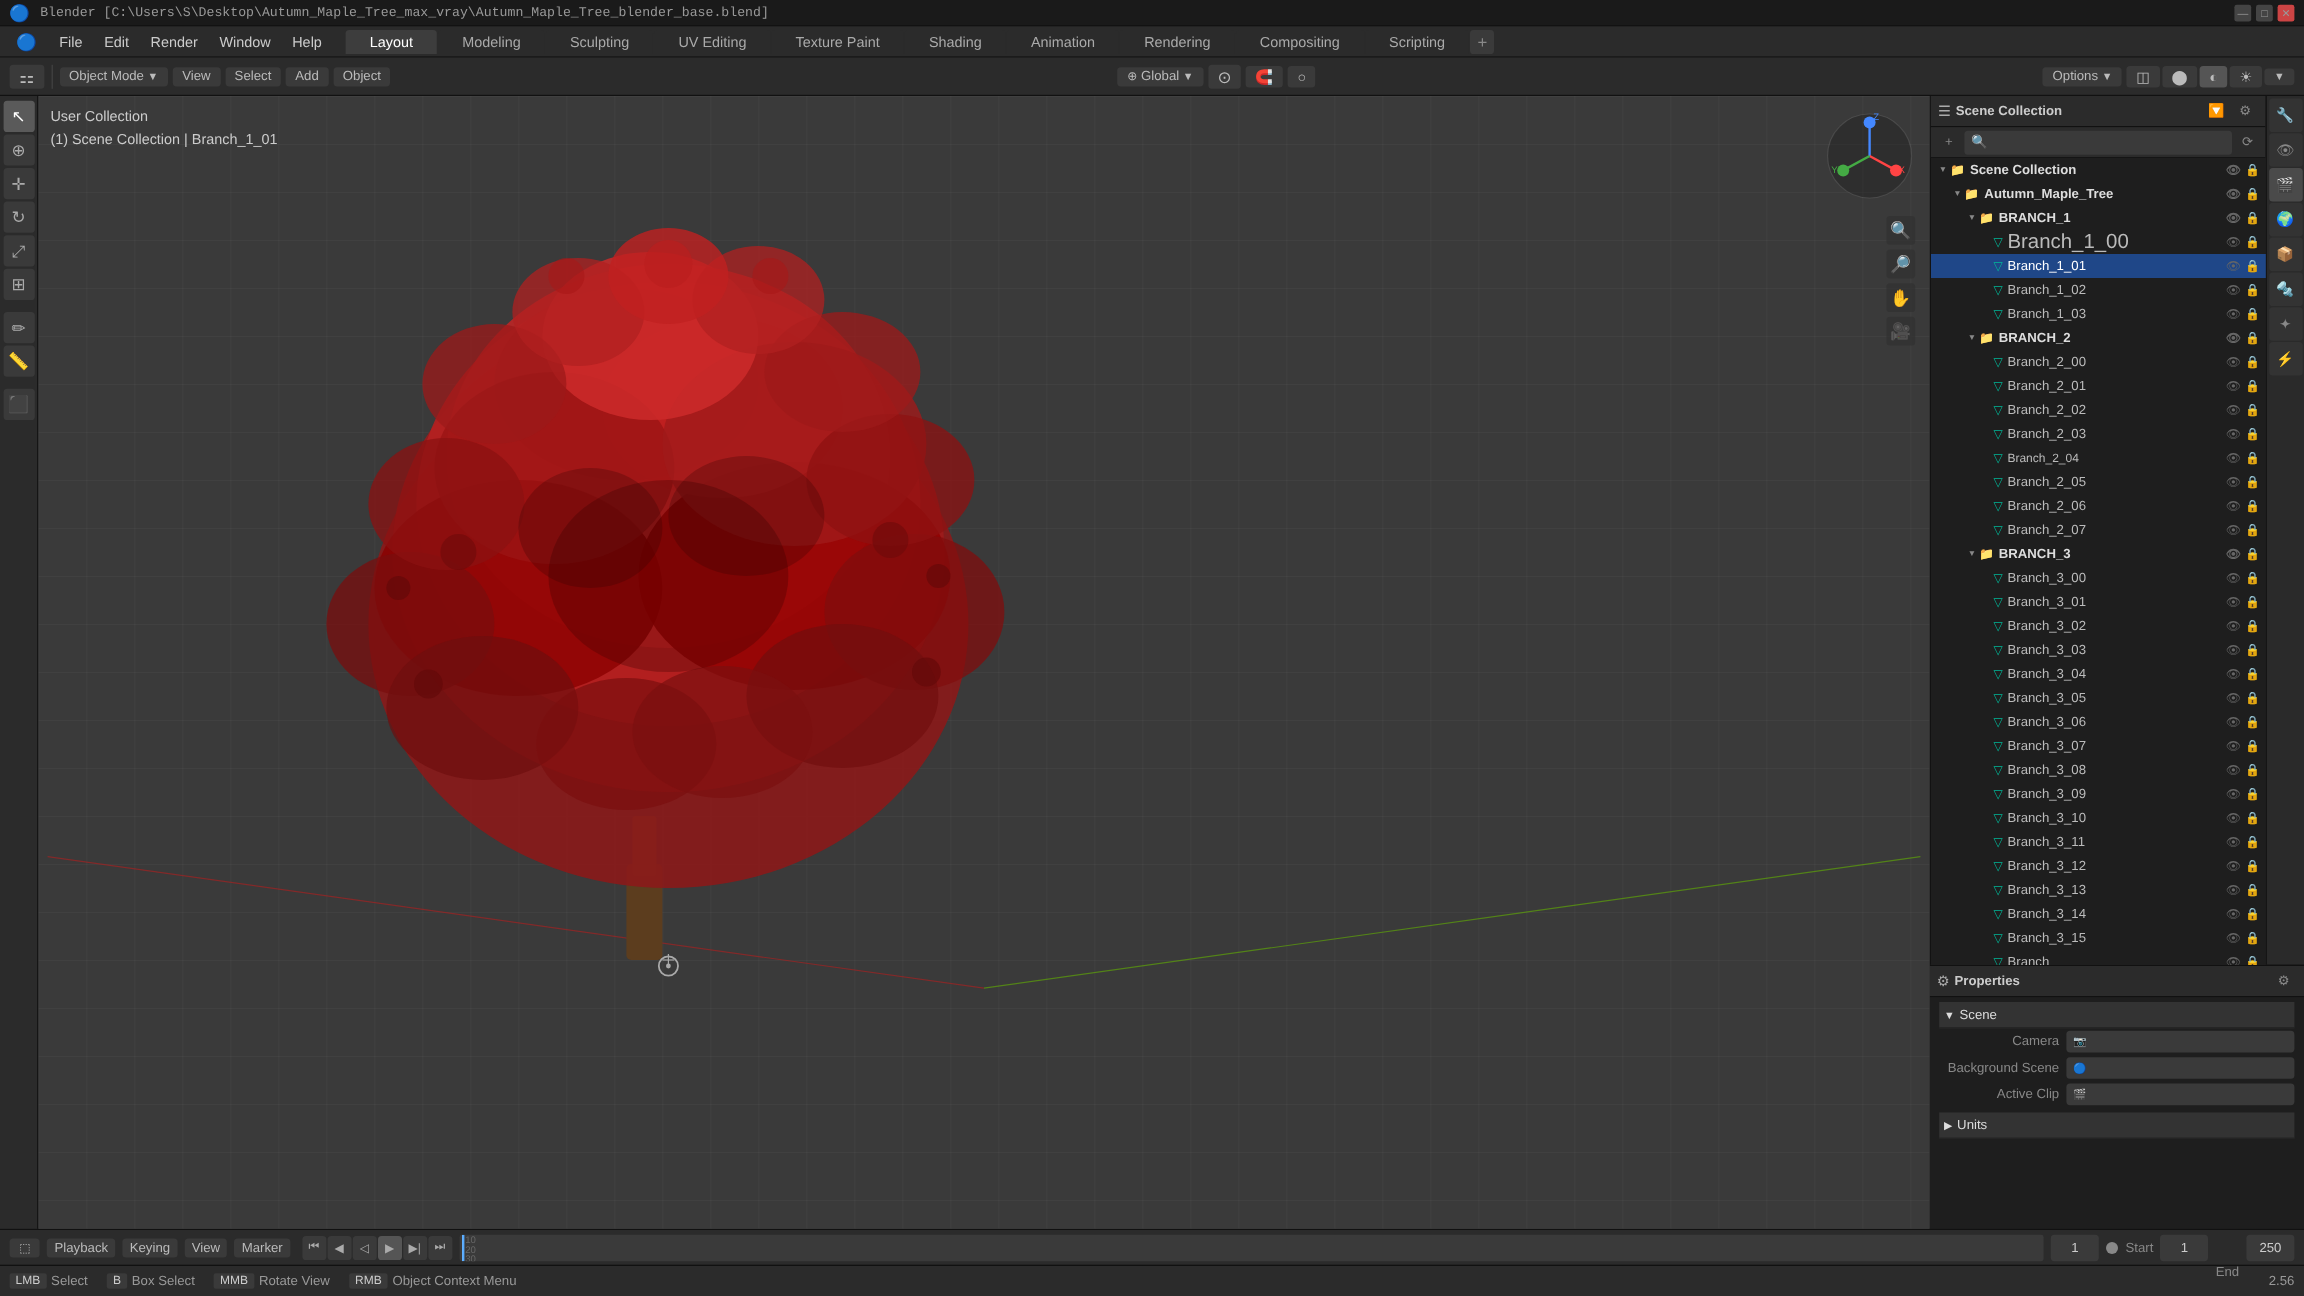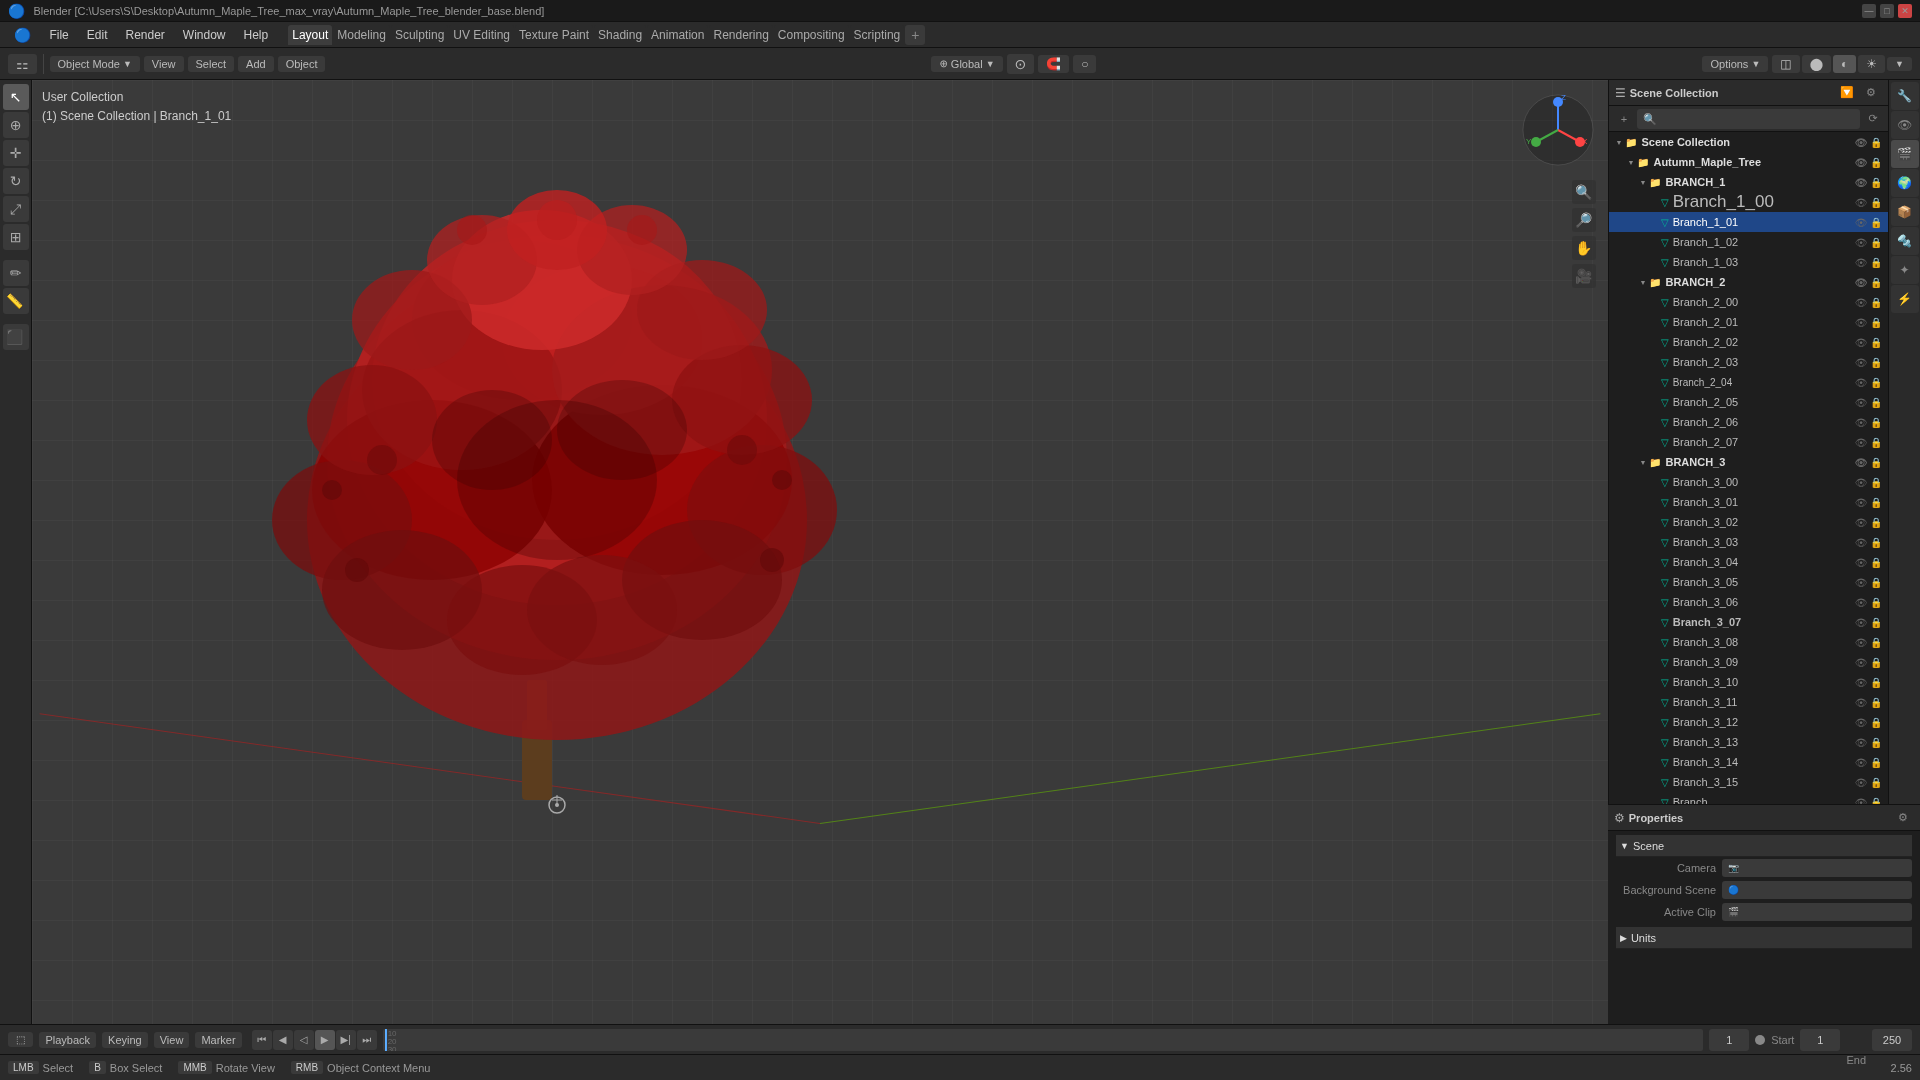--- a/index.html
+++ b/index.html
@@ -51,21 +51,21 @@
       cursor: pointer;
       border-radius: 3px;
     }
     #menubar .workspace-tabs {
       display: flex;
       align-items: center;
       margin-left: 10px;
       gap: 1px;
     }
     .workspace-tab {
-      padding: 3px 4px;
+      padding: 3px 20px;
       font-size: 12px;
       color: #aaa;
       cursor: pointer;
       background: #2b2b2b;
       border-radius: 3px 3px 0 0;
     }
     .workspace-tab.active {
       background: #3d3d3d;
       color: #fff;
     }
@@ -437,21 +437,21 @@
       display: flex;
       flex-direction: column;
       width: 312px;
     }
   </style>
 </head>
 <body>
 
 <div id="titlebar">
   <span style="margin-right:8px; font-size:14px;">🔵</span>
-  <span style="font-size:11px;">Blender [C:\Users\S\Desktop\Autumn_Maple_Tree_max_vray\Autumn_Maple_Tree_blender_base.blend]</span>
+  <span style="font-size:11px;font-family:Liberation Mono, monospace;">Blender [C:\Users\S\Desktop\Autumn_Maple_Tree_max_vray\Autumn_Maple_Tree_blender_base.blend]</span>
   <div class="win-controls">
     <div class="win-btn">—</div>
     <div class="win-btn">□</div>
     <div class="win-btn" style="background:#c44;">✕</div>
   </div>
 </div>
 
 <div id="menubar">
   <div class="menu-item">
     <span style="font-size:14px;">🔵</span>
@@ -887,21 +887,21 @@
     <span class="oi-label" style="font-size:11px;">Branch_3_06</span>
     <div class="oi-actions">
       <span class="oi-action-btn" style="font-size:10px;">👁</span>
       <span class="oi-action-btn" style="font-size:10px;">🔒</span>
     </div>
   </div>
             <div class="outliner-item">
     <span style="width:36px;display:inline-block;flex-shrink:0;"></span>
     <span class="oi-expand" style="font-size:7px;color:#888;"></span>
     <span style="font-size:10px;color:#00b899;margin-right:4px;flex-shrink:0;">▽</span>
-    <span class="oi-label" style="font-size:11px;font-weight:bold;">Branch_3_07</span>
+    <span class="oi-label" style="font-size:11px;">Branch_3_07</span>
     <div class="oi-actions">
       <span class="oi-action-btn" style="font-size:10px;">👁</span>
       <span class="oi-action-btn" style="font-size:10px;">🔒</span>
     </div>
   </div>
             <div class="outliner-item">
     <span style="width:36px;display:inline-block;flex-shrink:0;"></span>
     <span class="oi-expand" style="font-size:7px;color:#888;"></span>
     <span style="font-size:10px;color:#00b899;margin-right:4px;flex-shrink:0;">▽</span>
     <span class="oi-label" style="font-size:11px;">Branch_3_08</span>

